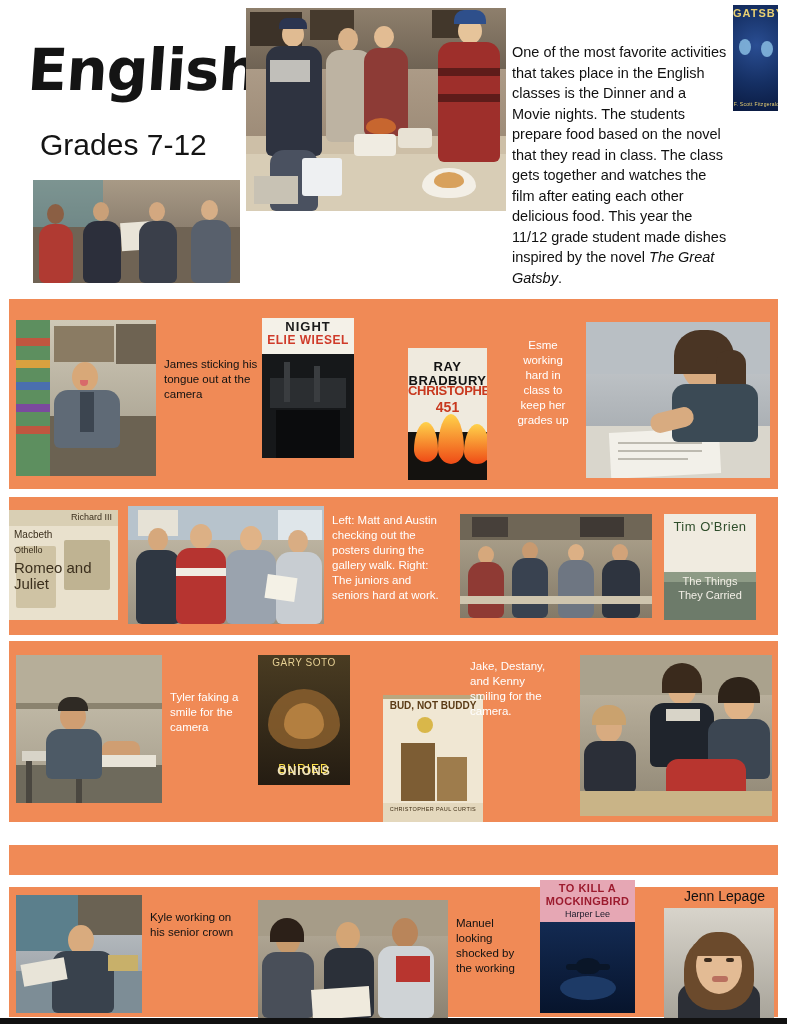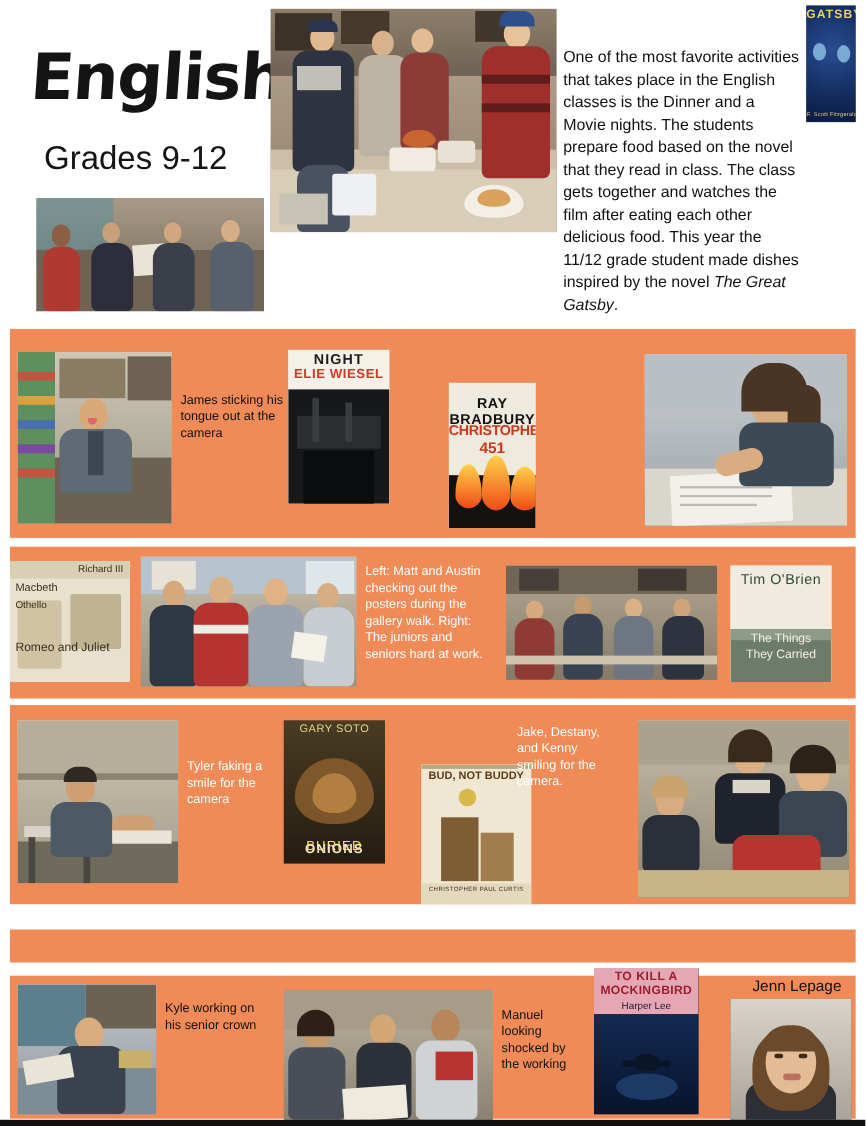--- a/index.html
+++ b/index.html
@@ -141,21 +141,21 @@
 
 <div class="page">
 
   <div class="band" style="top:299px;height:190px;"></div>
   <div class="band" style="top:497px;height:138px;"></div>
   <div class="band" style="top:641px;height:181px;"></div>
   <div class="band" style="top:845px;height:30px;"></div>
   <div class="band" style="top:887px;height:130px;"></div>
 
   <div class="title-english">English</div>
-  <div class="title-grades">Grades 9-12</div>
+  <div class="title-grades">Grades 7-12</div>
 
   <div class="photo room-b" style="left:33px;top:180px;width:207px;height:103px;">
     <div class="inner">
       <div class="rect" style="left:0;top:0;width:100%;height:46%;background:linear-gradient(#a89a86,#8d8070);"></div>
       <div class="rect" style="left:0;top:0;width:34%;height:58%;background:#5a8f9a;opacity:.55;"></div>
       <div class="rect" style="left:0;top:46%;width:100%;height:54%;background:#6f6354;"></div>
       <div class="person-head" style="left:14px;top:24px;width:17px;height:20px;background:#8b5f44;"></div>
       <div class="person-body" style="left:6px;top:44px;width:34px;height:59px;background:#b03a32;"></div>
       <div class="person-head" style="left:60px;top:22px;width:16px;height:19px;background:#caa078;"></div>
       <div class="person-body" style="left:50px;top:41px;width:38px;height:62px;background:#2c2f3b;"></div>
@@ -252,20 +252,21 @@
     <div class="rect" style="left:0;top:0;width:100%;height:100%;background:#efeade;"></div>
     <div class="rect" style="left:0;top:84px;width:100%;height:48px;background:#14120f;"></div>
     <div class="flame" style="left:6px;top:74px;width:24px;height:40px;"></div>
     <div class="flame" style="left:30px;top:66px;width:26px;height:50px;"></div>
     <div class="flame" style="left:56px;top:76px;width:26px;height:40px;"></div>
     <div class="bk-text" style="top:12px;font-size:13px;font-weight:bold;color:#111;letter-spacing:.5px;">RAY BRADBURY</div>
     <div class="bk-text" style="top:36px;font-size:13px;font-weight:bold;color:#c8391f;letter-spacing:-.3px;">CHRISTOPHER</div>
     <div class="bk-text" style="top:52px;font-size:14px;font-weight:bold;color:#c8391f;">451</div>
   </div>
 
+  <div class="caption white" style="left:512px;top:338px;width:62px;text-align:center;">Esme working hard in class to keep her grades up</div>
   <div class="photo room-d" style="left:586px;top:322px;width:184px;height:156px;">
     <div class="inner">
       <div class="rect" style="left:0;top:0;width:100%;height:100%;background:linear-gradient(#cdd1d4,#9aa0a5);"></div>
       <div class="rect" style="left:0;top:0;width:100%;height:52px;background:#b9bfc4;"></div>
       <div class="rect" style="left:0;top:104px;width:100%;height:52px;background:#d9d6cc;"></div>
       <div class="rect" style="left:24px;top:108px;width:110px;height:46px;background:#f2f0e9;transform:rotate(-3deg);"></div>
       <div class="rect" style="left:32px;top:120px;width:84px;height:2px;background:#bdbab0;"></div>
       <div class="rect" style="left:32px;top:128px;width:84px;height:2px;background:#bdbab0;"></div>
       <div class="rect" style="left:32px;top:136px;width:70px;height:2px;background:#bdbab0;"></div>
       <div class="person-head" style="left:96px;top:20px;width:44px;height:48px;background:#d8ab80;"></div>
@@ -277,21 +278,21 @@
   </div>
 
   <div class="bookcover shake" style="left:8px;top:510px;width:110px;height:110px;">
     <div class="rect" style="left:0;top:0;width:100%;height:100%;background:#e9e1cd;"></div>
     <div class="rect" style="left:0;top:0;width:100%;height:16px;background:#d9cfb4;"></div>
     <div class="rect" style="left:8px;top:36px;width:40px;height:62px;background:#cfc3a4;border-radius:2px;"></div>
     <div class="rect" style="left:56px;top:30px;width:46px;height:50px;background:#bfb392;border-radius:2px;"></div>
     <div class="bk-text" style="top:3px;font-size:9px;color:#3b2f1d;text-align:right;padding-right:6px;box-sizing:border-box;">Richard III</div>
     <div class="bk-text" style="top:20px;font-size:10px;color:#3b2f1d;text-align:left;padding-left:6px;box-sizing:border-box;">Macbeth</div>
     <div class="bk-text" style="top:36px;font-size:9px;color:#3b2f1d;text-align:left;padding-left:6px;box-sizing:border-box;">Othello</div>
-    <div class="bk-text" style="top:50px;font-size:11px;color:#3b2f1d;text-align:left;padding-left:6px;box-sizing:border-box;margin-top:24px;">Romeo and Juliet</div>
+    <div class="bk-text" style="top:50px;font-size:15px;color:#3b2f1d;text-align:left;padding-left:6px;box-sizing:border-box;">Romeo and Juliet</div>
   </div>
 
   <div class="photo room-b" style="left:128px;top:506px;width:196px;height:118px;">
     <div class="inner">
       <div class="rect" style="left:0;top:0;width:100%;height:100%;background:linear-gradient(#c9c0ac,#9a9282);"></div>
       <div class="rect" style="left:0;top:0;width:100%;height:34px;background:#b7c3cc;"></div>
       <div class="rect" style="left:10px;top:4px;width:40px;height:26px;background:#e6e2d6;"></div>
       <div class="rect" style="left:150px;top:4px;width:44px;height:30px;background:#dfe6ea;"></div>
       <div class="person-head" style="left:20px;top:22px;width:20px;height:23px;background:#d6a87c;"></div>
       <div class="person-body" style="left:8px;top:44px;width:44px;height:74px;background:#2f3742;"></div>

